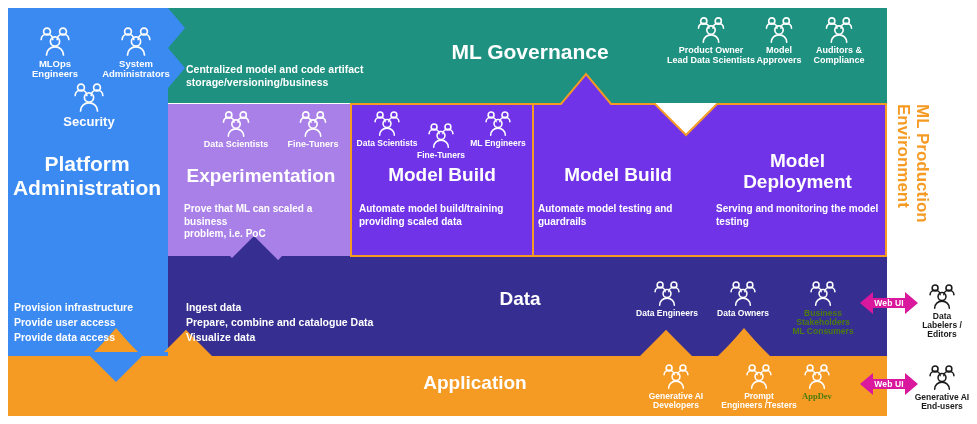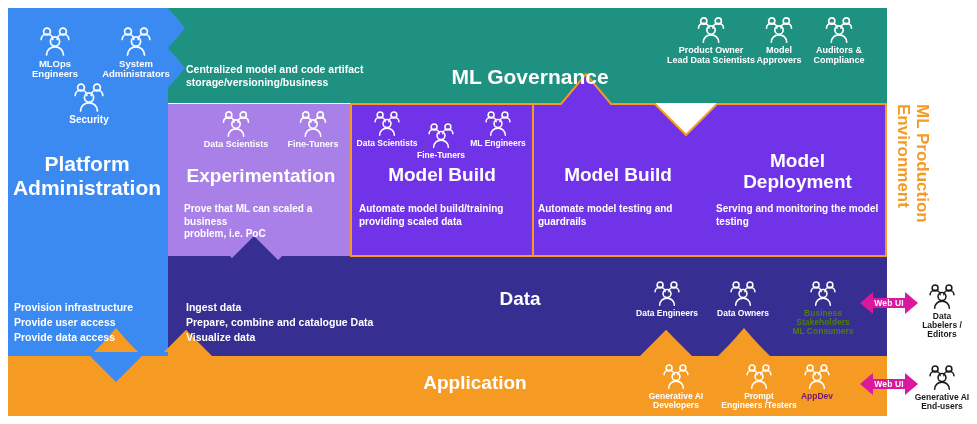--- a/index.html
+++ b/index.html
@@ -200,31 +200,31 @@
       <svg width="44" height="32" viewBox="0 0 44 32">
         <g fill="none" stroke="#ffffff" stroke-width="1.7" stroke-linecap="round" stroke-linejoin="round">
           <circle cx="14" cy="5.5" r="3.4"></circle>
             <path d="M8.2 13.4c0-3.2 2.6-5.2 5.8-5.2s5.8 2 5.8 5.2"></path>
           <circle cx="30" cy="5.5" r="3.4"></circle>
             <path d="M24.2 13.4c0-3.2 2.6-5.2 5.8-5.2s5.8 2 5.8 5.2"></path>
           <circle cx="22" cy="15.5" r="4.6"></circle>
             <path d="M13.5 29c0-5 3.8-8.2 8.5-8.2s8.5 3.2 8.5 8.2"></path>
         </g>
       </svg>
-      <div class="plabel" style="font-size:10px;">Security</div>
+      <div class="plabel" style="font-size:13px;">Security</div>
     </div>
 
     <div class="blocktitle" style="left:6px;top:152px;width:162px;font-size:21px;">Platform
 Administration</div>
 
     <div class="bullets" style="left:14px;top:300px;width:160px;font-size:10.5px;">Provision infrastructure
 Provide user access
 Provide data access</div>
 
-    <div class="blocktitle" style="left:420px;top:40px;width:220px;font-size:21px;margin-top:25px;">ML Governance</div>
+    <div class="blocktitle" style="left:420px;top:40px;width:220px;font-size:21px;">ML Governance</div>
 
     <div class="blockdesc" style="left:186px;top:63px;width:330px;font-size:10.5px;">Centralized model and code artifact
 storage/versioning/business</div>
 
     <div class="persona" style="left:661px;top:16px;width:100px;color:#ffffff;">
       <svg width="40" height="29" viewBox="0 0 44 32">
         <g fill="none" stroke="#ffffff" stroke-width="1.8" stroke-linecap="round" stroke-linejoin="round">
           <circle cx="14" cy="5.5" r="3.4"></circle>
             <path d="M8.2 13.4c0-3.2 2.6-5.2 5.8-5.2s5.8 2 5.8 5.2"></path>
           <circle cx="30" cy="5.5" r="3.4"></circle>
@@ -435,21 +435,21 @@
           <circle cx="30" cy="5.5" r="3.4"></circle>
             <path d="M24.2 13.4c0-3.2 2.6-5.2 5.8-5.2s5.8 2 5.8 5.2"></path>
           <circle cx="22" cy="15.5" r="4.6"></circle>
             <path d="M13.5 29c0-5 3.8-8.2 8.5-8.2s8.5 3.2 8.5 8.2"></path>
         </g>
       </svg>
       <div class="plabel" style="font-size:8.5px;">Prompt
 Engineers /Testers</div>
     </div>
 
-    <div class="persona" style="left:786px;top:363px;width:62px;color:#701a75;">
+    <div class="persona" style="left:786px;top:363px;width:62px;color:#4d7c0f;font-family:Liberation Serif, serif;">
       <svg width="38" height="28" viewBox="0 0 44 32">
         <g fill="none" stroke="#ffffff" stroke-width="1.8" stroke-linecap="round" stroke-linejoin="round">
           <circle cx="14" cy="5.5" r="3.4"></circle>
             <path d="M8.2 13.4c0-3.2 2.6-5.2 5.8-5.2s5.8 2 5.8 5.2"></path>
           <circle cx="30" cy="5.5" r="3.4"></circle>
             <path d="M24.2 13.4c0-3.2 2.6-5.2 5.8-5.2s5.8 2 5.8 5.2"></path>
           <circle cx="22" cy="15.5" r="4.6"></circle>
             <path d="M13.5 29c0-5 3.8-8.2 8.5-8.2s8.5 3.2 8.5 8.2"></path>
         </g>
       </svg>

